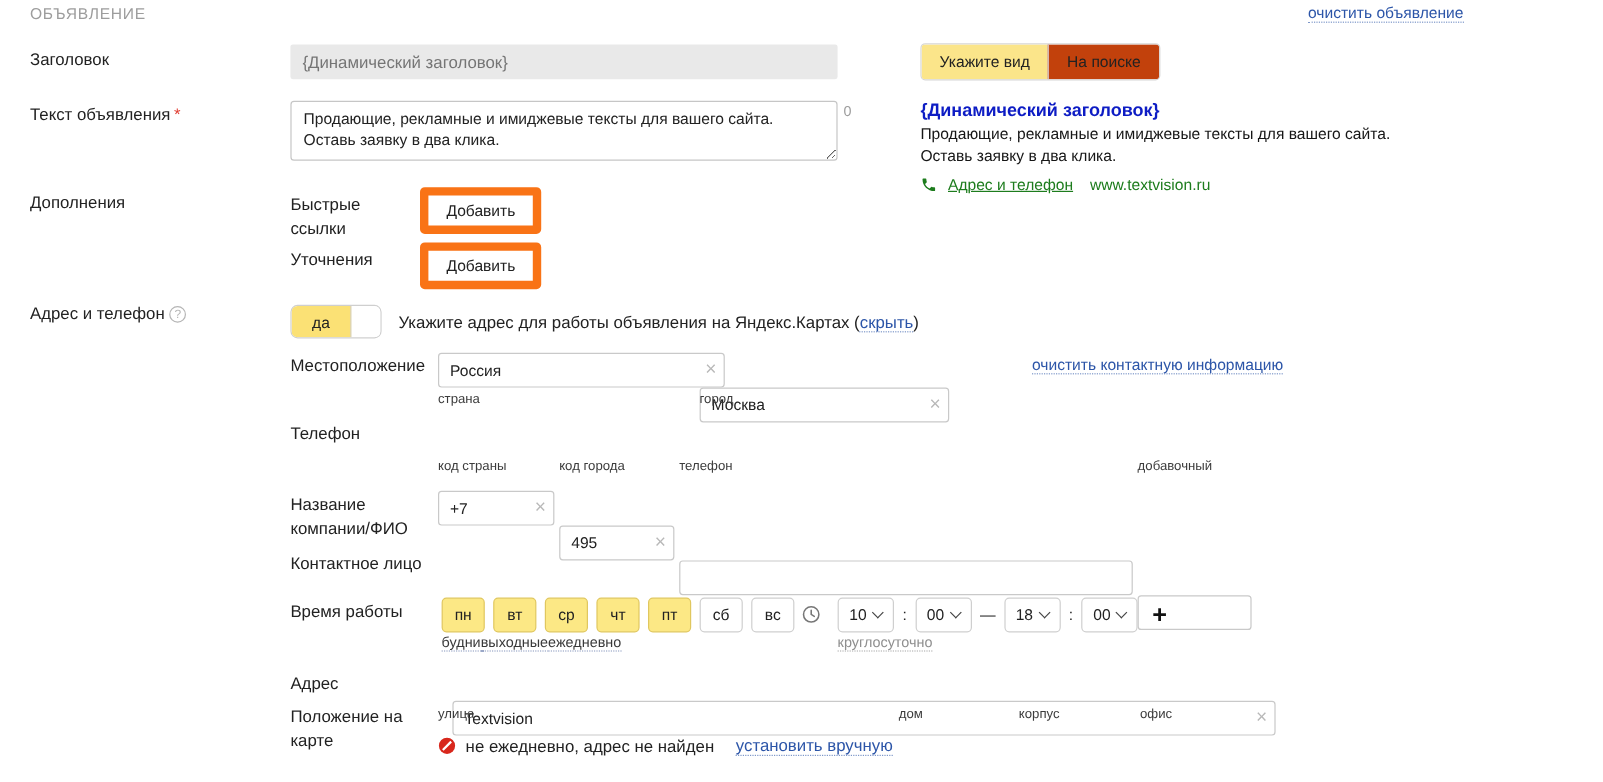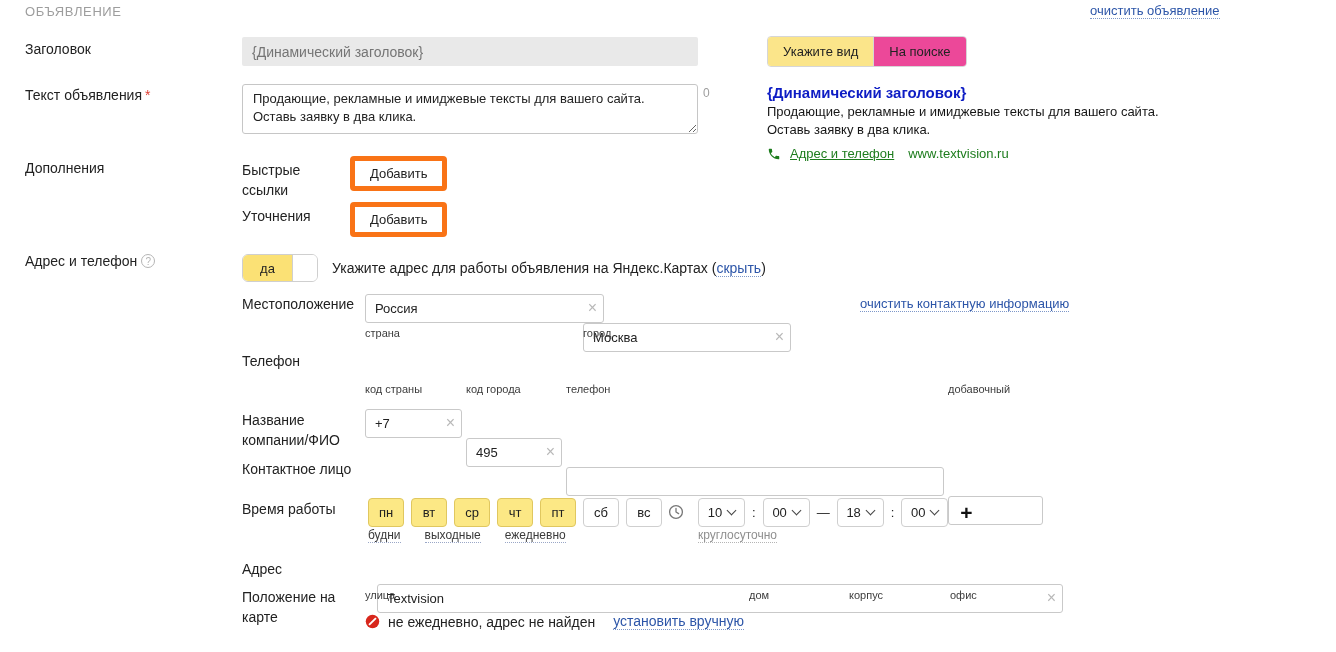--- a/index.html
+++ b/index.html
@@ -34,26 +34,26 @@
     font-family:inherit; font-size:14px; color:#a3a3a3; padding:0 10px; outline:none;
   }
   textarea.ta {
     width:456px; height:50px; border:1px solid #c6c6c6; border-radius:3px;
     font-family:inherit; font-size:13px; color:#222; padding:5px 10px; line-height:1.35;
     resize:both; outline:none;
   }
   .counter { font-size:12px; color:#9d9d9d; }
 
   .btn {
-    display:inline-block; background:#fff; border:5px solid #f97316; border-radius:4px;
+    display:inline-block; background:#fff; border:7px solid #f97316; border-radius:4px;
     font-family:inherit; font-size:13px; color:#222; padding:5px 15px; cursor:pointer;
   }
 
   .tabs { display:inline-flex; border:1px solid #d6d6d6; border-radius:4px; overflow:hidden; background:#fff; }
-  .tab { font-size:13px; padding:7px 15px; cursor:pointer; background:#ec4899; color:#222; }
+  .tab { font-size:13px; padding:7px 15px; cursor:pointer; background:#c2410c; color:#222; }
   .tab.active { background:#fbe58a; }
   .tab + .tab { border-left:1px solid #d6d6d6; }
 
   .toggle { display:inline-flex; width:76px; height:28px; border:1px solid #cfcfcf; border-radius:6px; overflow:hidden; cursor:pointer; }
   .toggle-on { width:50px; background:#fbe175; display:flex; align-items:center; justify-content:center; font-size:13px; color:#222; border-right:1px solid #cfcfcf; }
   .toggle-knob { flex:1; background:#fff; }
 
   .help-icon {
     display:inline-block; width:14px; height:14px; border:1px solid #b5b5b5; border-radius:50%;
     color:#b5b5b5; font-size:10px; line-height:13px; text-align:center; vertical-align:1px; margin-left:4px;
@@ -186,21 +186,21 @@
   <div class="abs sub-label" style="left:242px; top:501px;">Время работы</div>
   <div class="abs days" style="left:368px; top:498px;">
     <div class="day active">пн</div>
     <div class="day active">вт</div>
     <div class="day active">ср</div>
     <div class="day active">чт</div>
     <div class="day active">пт</div>
     <div class="day">сб</div>
     <div class="day">вс</div>
   </div>
-  <div class="abs" style="left:368px; top:528px; display:flex; gap:24px;">
+  <div class="abs" style="left:368px; top:528px; display:flex; gap:0;">
     <a class="link-dark">будни</a>
     <a class="link-dark">выходные</a>
     <a class="link-dark">ежедневно</a>
   </div>
   <span class="abs" style="left:668px; top:504px; display:inline-flex;">
     <svg width="16" height="16" viewBox="0 0 16 16">
         <circle cx="8" cy="8" r="6.4" fill="none" stroke="#777" stroke-width="1.3"></circle>
         <path d="M8 4.5 V8 L10.6 9.6" fill="none" stroke="#777" stroke-width="1.3" stroke-linecap="round"></path>
       </svg>
   </span>

